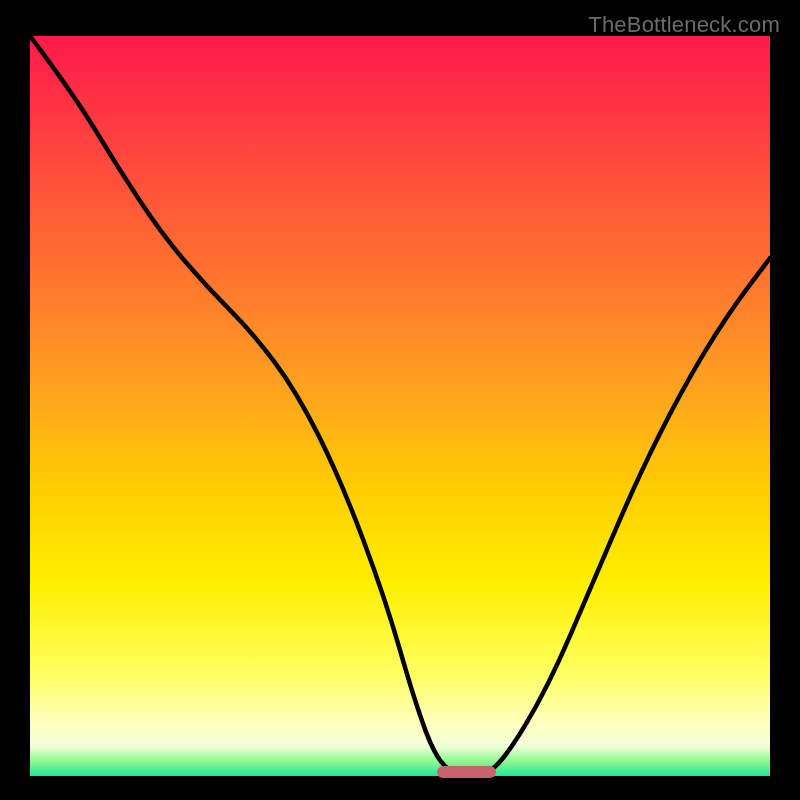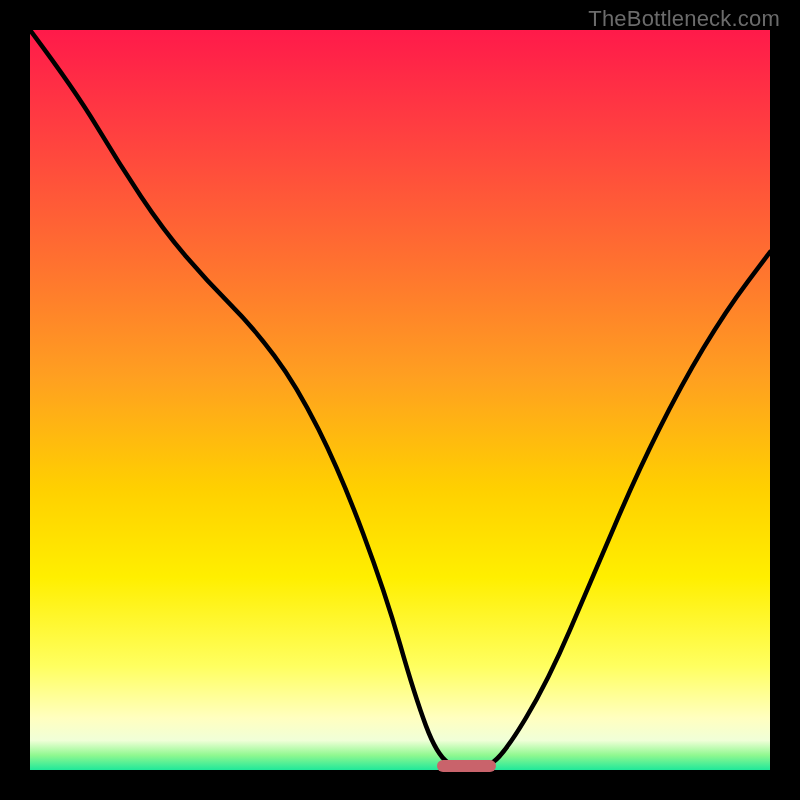--- a/index.html
+++ b/index.html
@@ -7,20 +7,21 @@
     padding: 0;
     width: 800px;
     height: 800px;
     background: #000;
     overflow: hidden;
   }
   .stage {
     position: relative;
     width: 800px;
     height: 792px;
+    margin-top: 6px;
   }
   .plot-area {
     position: absolute;
     left: 30px;
     top: 30px;
     width: 740px;
     height: 740px;
     background: linear-gradient(to bottom,
       #FF1A4A 0%,
       #FF4040 14%,

